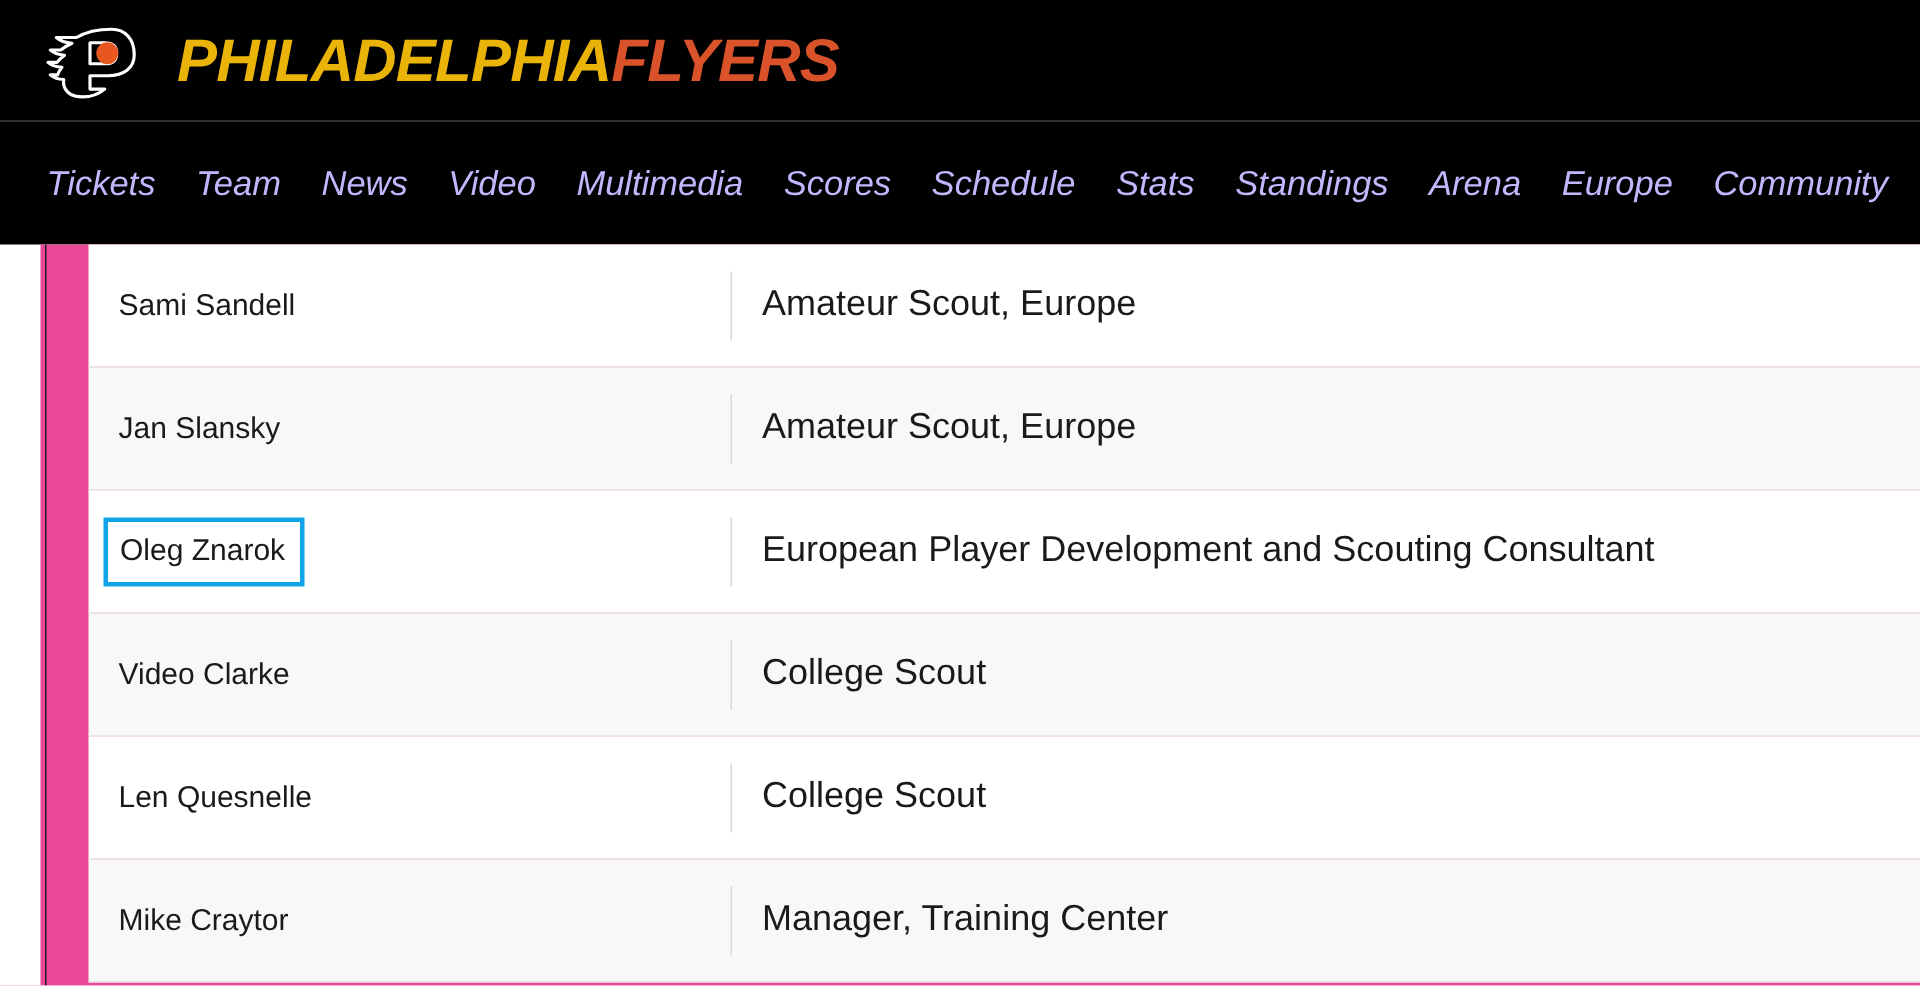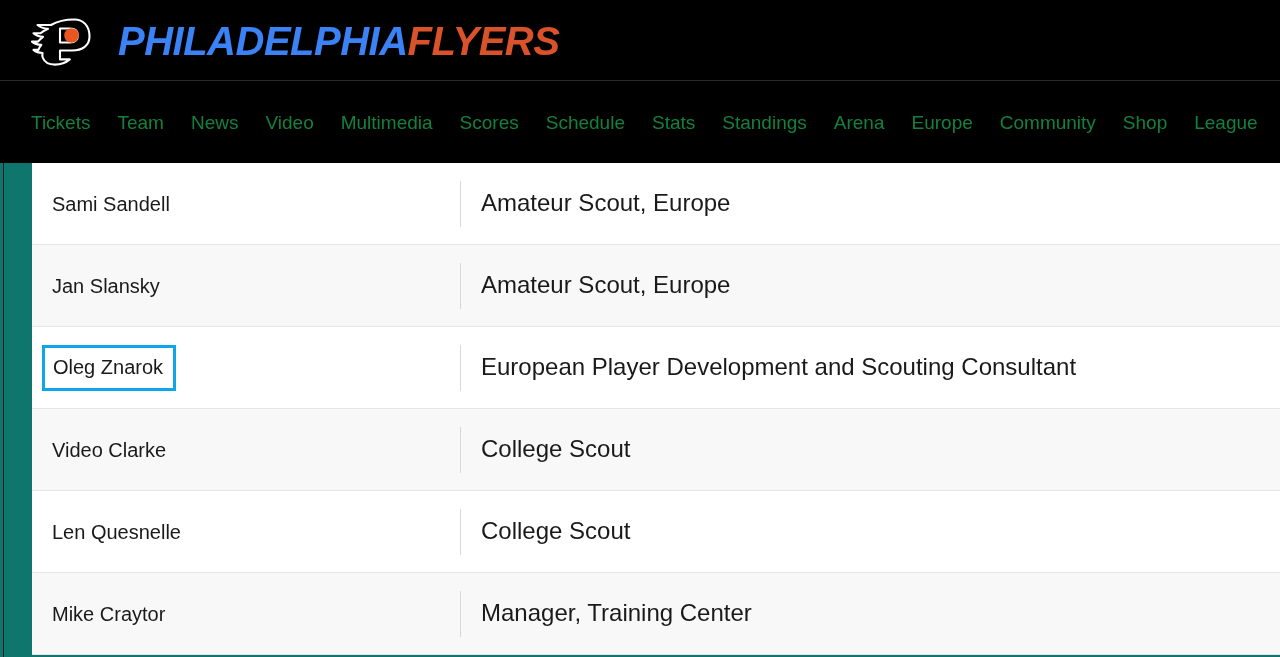--- a/index.html
+++ b/index.html
@@ -41,49 +41,51 @@
   .wordmark {
     margin-left: 22px;
     font-size: 40px;
     font-weight: bold;
     font-style: italic;
     letter-spacing: -0.5px;
     line-height: 1;
     white-space: nowrap;
     font-family: "Liberation Sans", sans-serif;
   }
-  .wordmark .city { color: #3b82f6; }
+  .wordmark .city { color: #eab308; }
   .wordmark .team { color: #d9522a; }
 
   
   .navbar {
     height: 82px;
     background: #000000;
     display: flex;
     align-items: center;
     padding-left: 31px;
     box-sizing: border-box;
   }
   .nav-item {
-    color: #15803d;
-    font-size: 19px;
+    color: #c4b5fd;
+    font-size: 23px;
     line-height: 1;
     margin-right: 27px;
     white-space: nowrap;
     cursor: pointer;
     text-decoration: none;
+    font-style: italic;
   }
   .nav-item:last-child { margin-right: 7px; }
 
   
   .page-body {
     position: relative;
     height: 494px;
-    background: #0f766e;
-    box-sizing: border-box;
+    background: #ec4899;
+    box-sizing: border-box;
+    margin-left: 27px;
   }
   .page-rail {
     position: absolute;
     left: 3px;
     top: 0;
     bottom: 0;
     width: 1px;
     background: #1c1c1c;
   }
   .staff-table {

